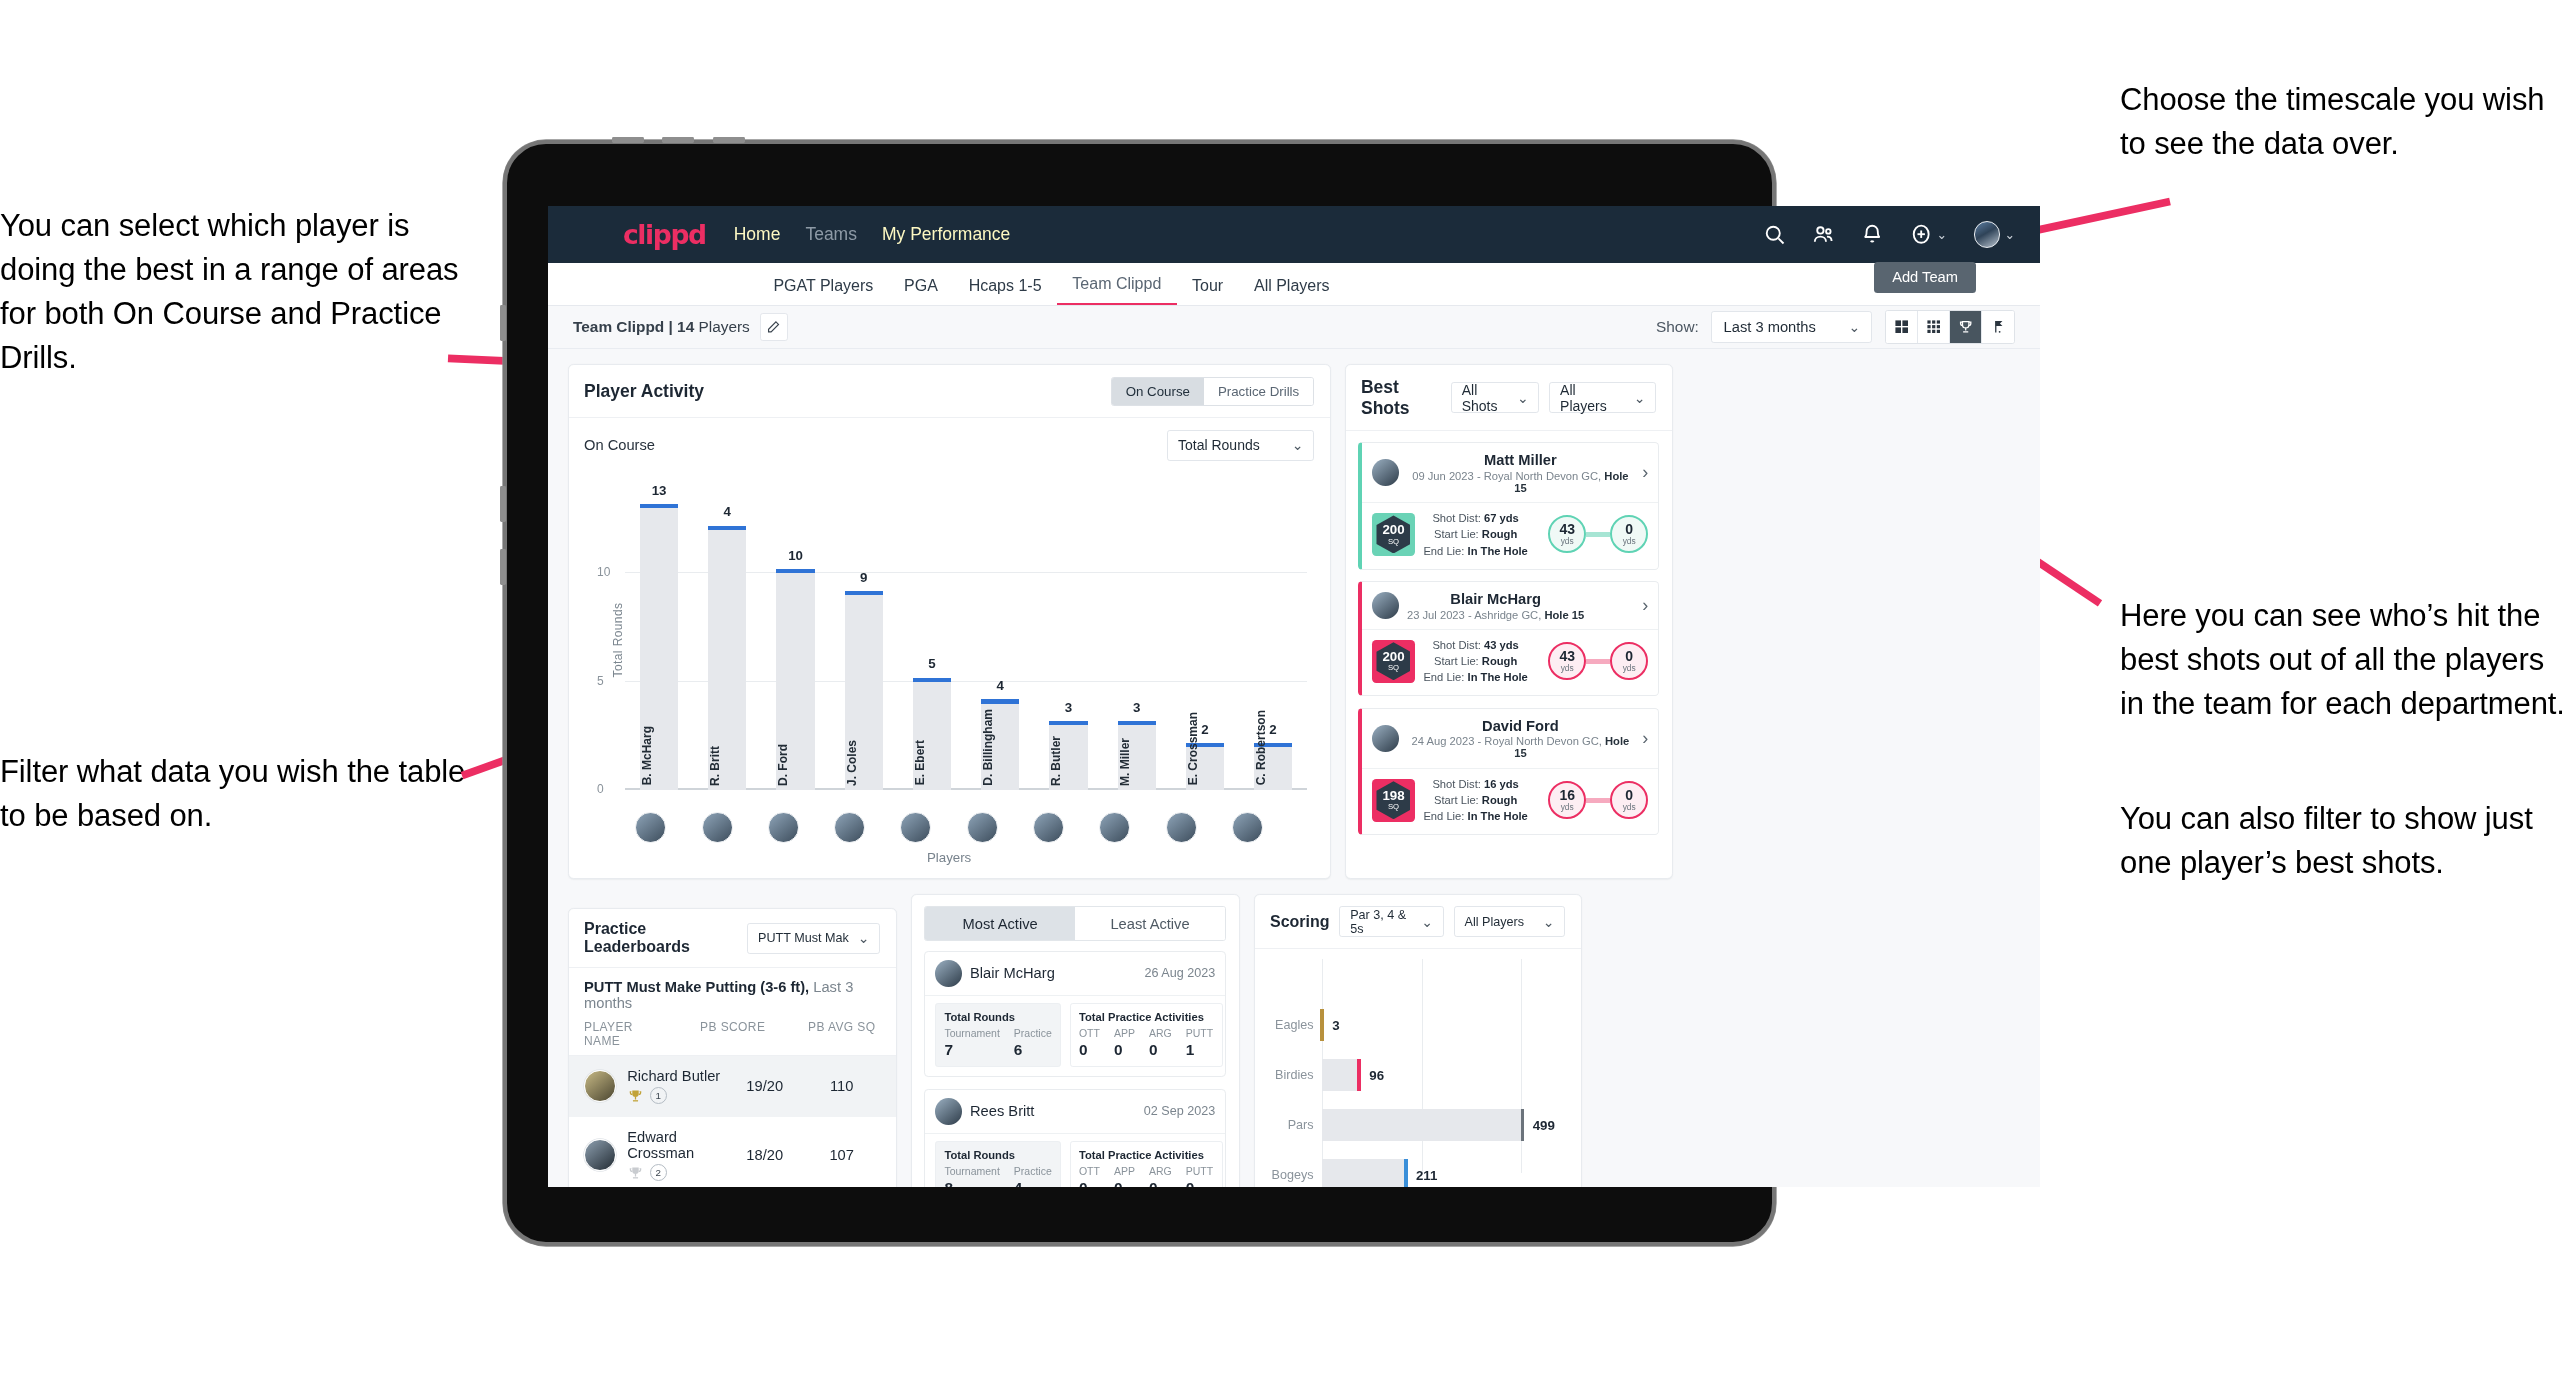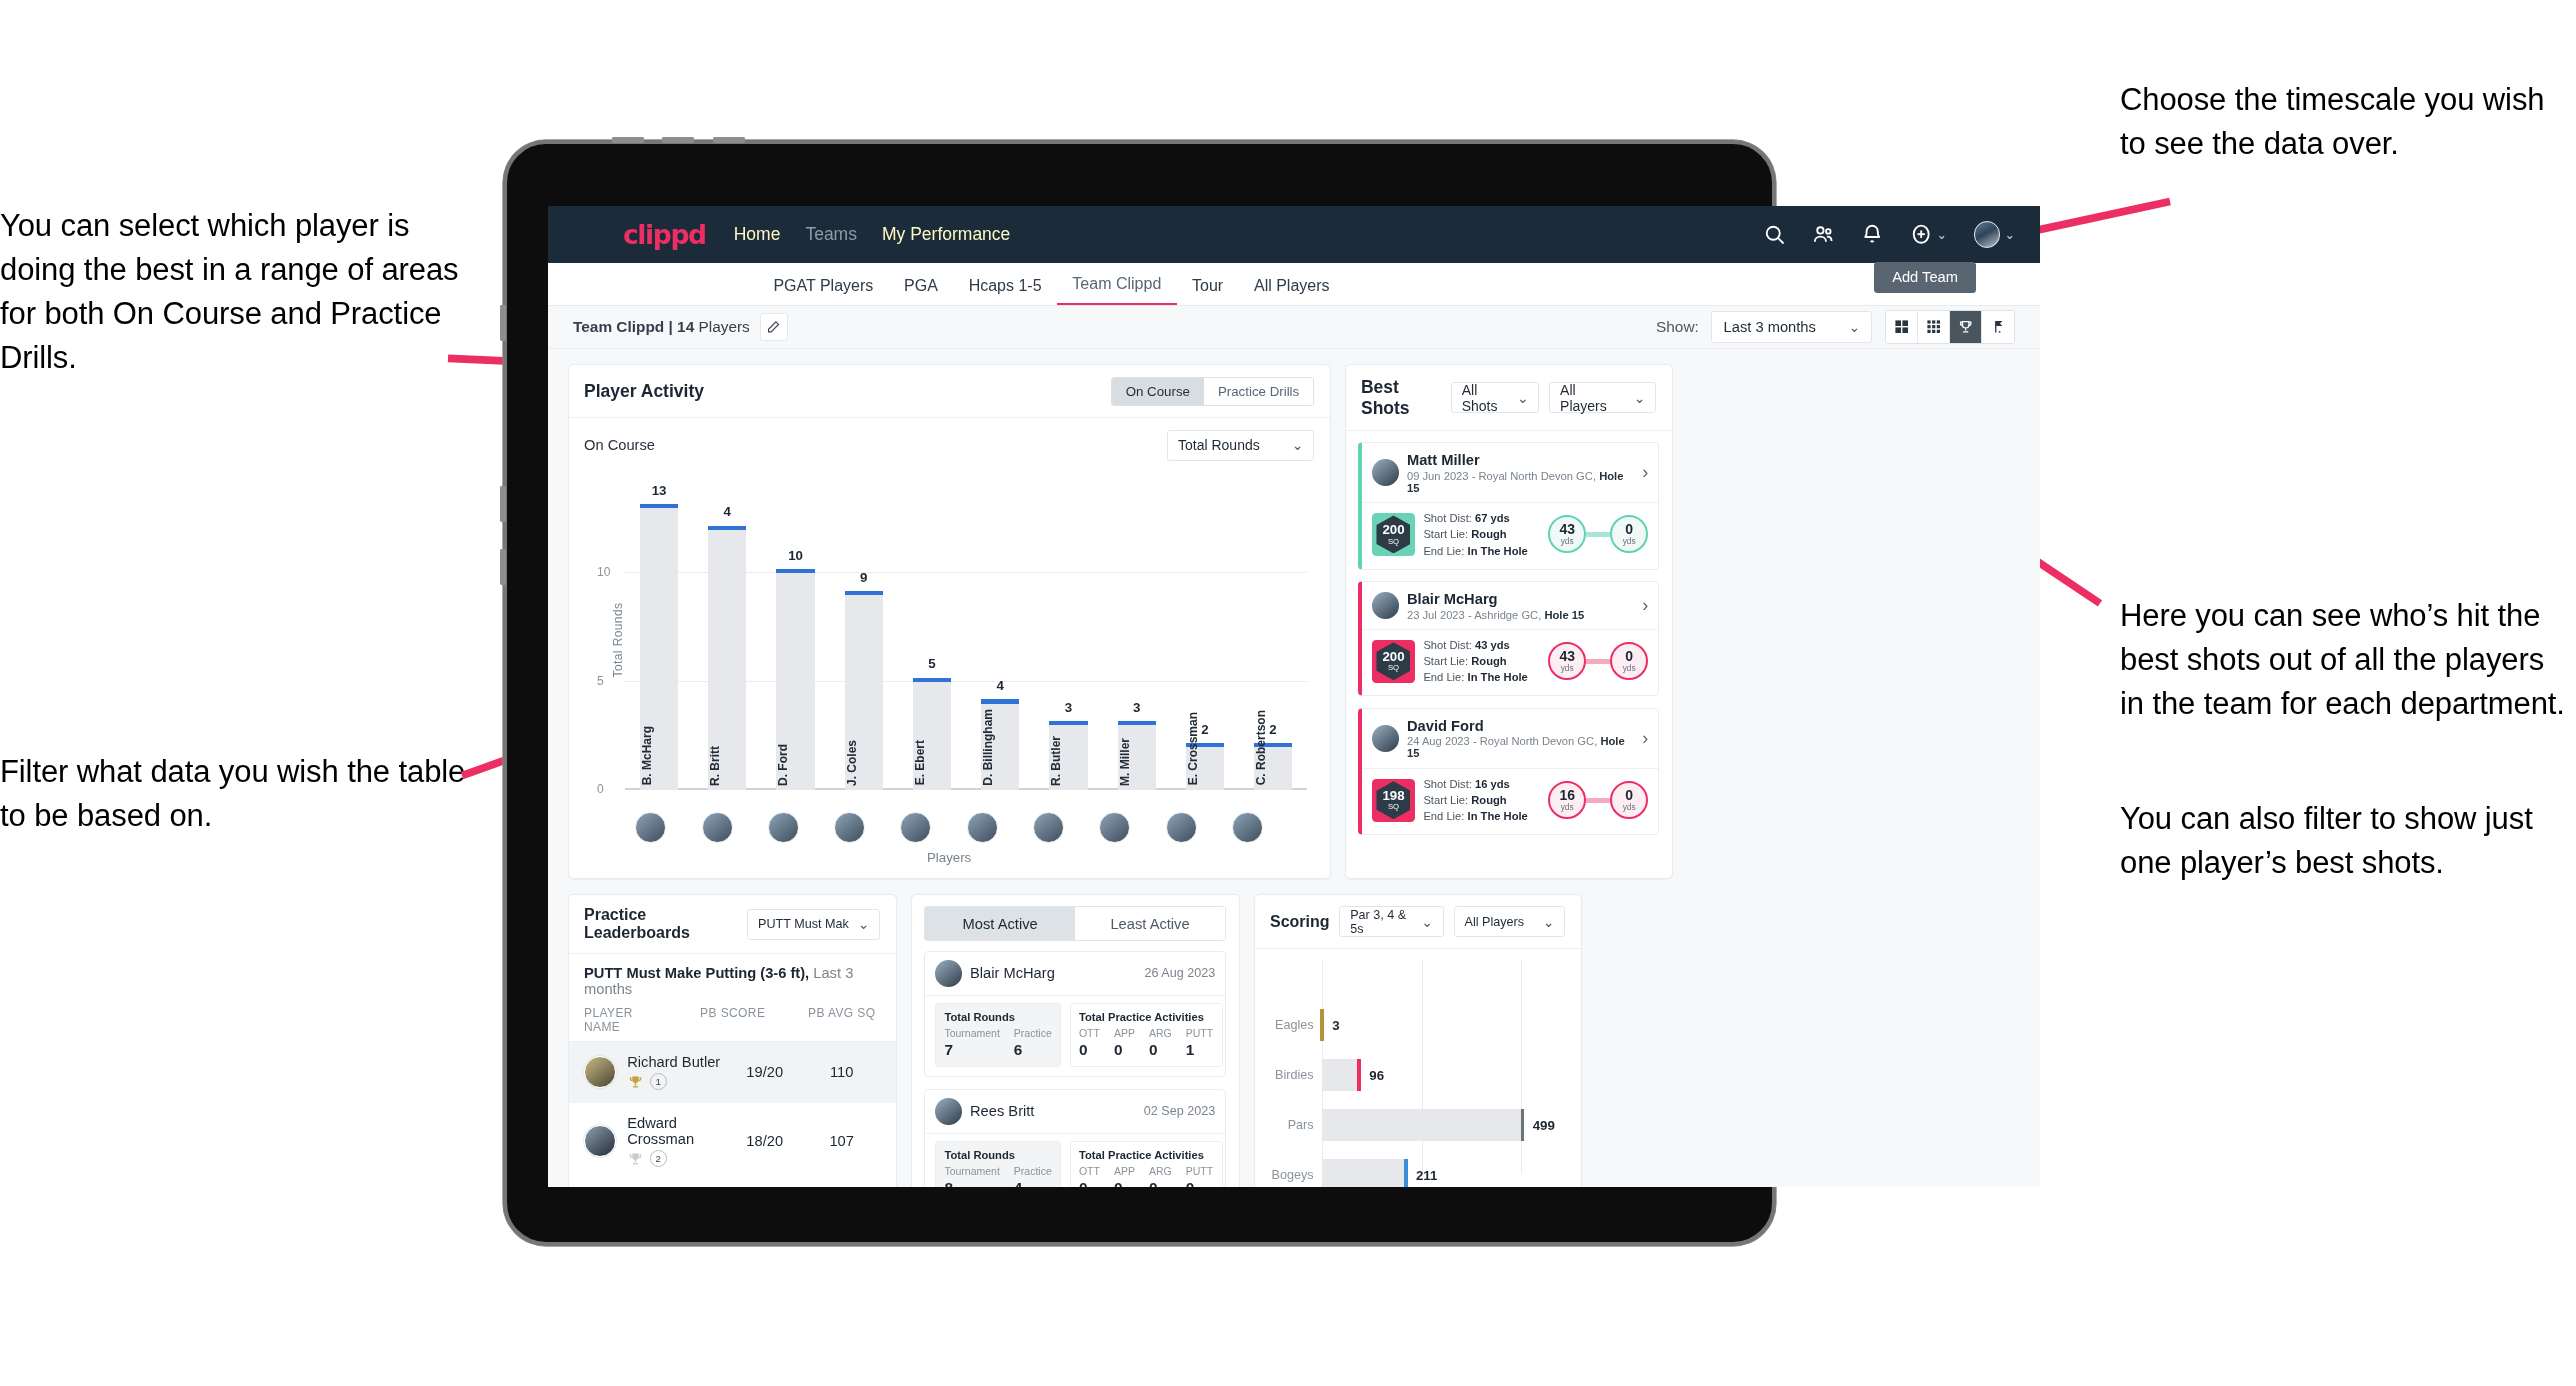--- a/index.html
+++ b/index.html
@@ -156,21 +156,21 @@
   .av {
     width: 31px; height: 31px; border-radius: 50%; border: 1.4px solid #e9ecef;
     background: linear-gradient(140deg,#8ea4b8,#3d4d5c);
   }
   .xlabel { text-align: center; font-size: 13.3px; color: #78838d; padding: 7px 0 12.6px; }
 
   
   #bs { width: 328px; }
   .shot-card {
     border: 0.7px solid #e9ecef; border-radius: 4.2px; margin: 0 12.6px 11.2px 12.6px;
-    border-left: 4.9px solid #ec2e63; overflow: hidden; background: #fff;
+    border-left: 4.9px solid #ec2e63; overflow: hidden; background: #fff; text-align: center;
   }
   .shot-card.teal { border-left-color: #5fd3b4; }
   .sc-top { display: flex; align-items: center; padding: 8.4px 9.8px; gap: 8.4px; }
   .sc-av { width: 26.6px; height: 26.6px; border-radius: 50%; background: linear-gradient(140deg,#9bb0c2,#2d3b48); flex: none; }
   .sc-name { font-size: 14.7px; font-weight: 700; color: #1d2733; line-height: 1.25; }
   .sc-meta { font-size: 11.2px; color: #7a848d; }
   .sc-meta b { color: #2b3views; color:#26313b; font-weight:700; }
   .chev { margin-left: auto; color: #5b6670; font-size: 18px; }
   .sc-body { display: flex; align-items: center; gap: 8.4px; padding: 7px 9.8px 9.8px; border-top: 0.7px solid #eef1f3; }
   .hexbox { width: 43px; height: 43px; border-radius: 4.2px; background: #ec2e63; display: flex; align-items: center; justify-content: center; flex: none; }
@@ -186,21 +186,21 @@
     width: 38px; height: 38px; border-radius: 50%; border: 2.1px solid #ec2e63;
     background: #fdeef3; display: flex; flex-direction: column; align-items: center; justify-content: center;
   }
   .dcircle.teal { border-color: #5fd3b4; background: #f0f9f6; }
   .dn { font-size: 14px; font-weight: 700; color: #1d2733; line-height: 1; }
   .du { font-size: 8.4px; color: #6a747d; }
   .dbar { width: 24px; height: 4.9px; background: #f6aabf; }
   .dbar.teal { background: #a7e5d4; }
 
   
-  #pl { width: 329px; }
+  #pl { width: 329px; margin-top: 14px; }
   .pl-sub { font-size: 14.7px; padding: 11.2px 15.4px 8.4px; color: #1d2733; }
   .pl-sub b { font-weight: 700; }
   .pl-sub span { color: #7b858e; }
   .tbl-head { display: flex; padding: 0 15.4px 7px; border-bottom: 0.7px solid #eef0f3; font-size: 12px; color: #8a939b; letter-spacing: 0.4px; gap: 32px; }
   .th1 { flex: 1; } .th2 { width: 77px; text-align: center;} .th3 { width: 77px; text-align: center;}
   .lrow { display: flex; align-items: center; padding: 12.6px 15.4px; }
   .lrow.alt { background: #f1f3f5; }
   .lav { width: 32px; height: 32px; border-radius: 50%; border: 1.4px solid #fff; box-shadow:0 0 0 0.7px #dfe3e7; background: linear-gradient(140deg,#c8ba86,#4a4530); flex: none; margin-right: 11.2px;}
   .lav.b2 { background: linear-gradient(140deg,#8ea0b0,#222b33); }
   .lname { font-size: 14.7px; color: #1d2733; }

